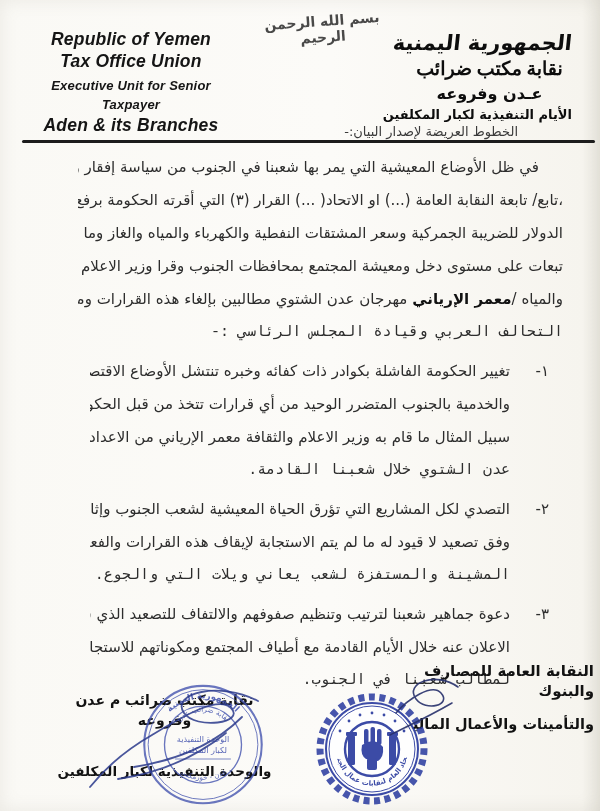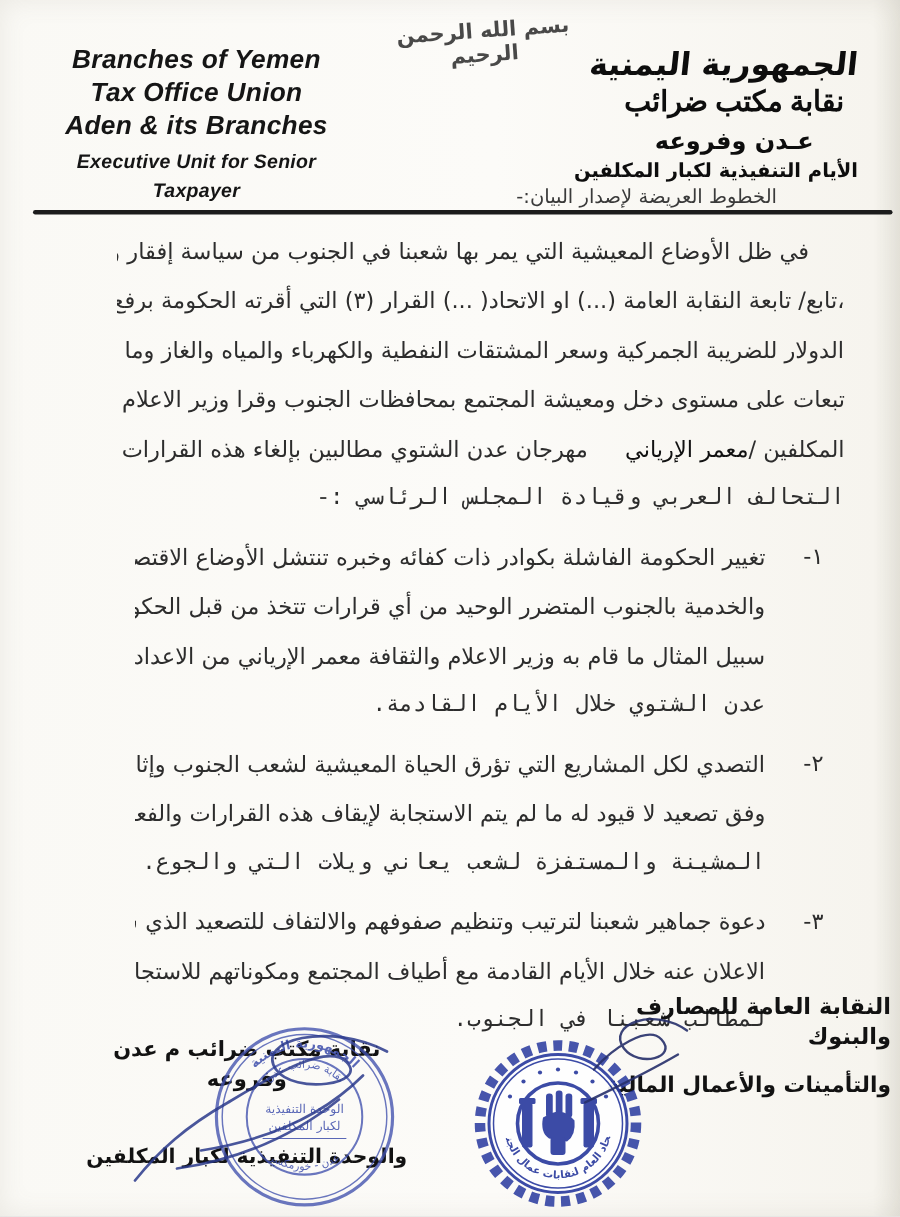--- a/index.html
+++ b/index.html
@@ -25,21 +25,21 @@
   .hdr-ar .a3{font-size:16px;font-weight:bold;line-height:24px;white-space:nowrap;}
   .hdr-ar .a4{font-size:13px;font-weight:bold;line-height:18px;white-space:nowrap;}
   .subtitle{position:absolute;right:82px;top:124px;direction:rtl;font-size:13px;color:#3a3a3a;white-space:nowrap;text-align:right;}
   .rule{position:absolute;left:22px;right:5px;top:140px;height:3px;background:#1c1c1c;border-radius:2px;}
   
   .doc-body{position:absolute;top:151px;left:78px;width:485px;direction:rtl;
     color:#2d2d2d;font-size:15px;}
   .bline{height:33px;line-height:33px;overflow:hidden;text-align:justify;text-align-last:justify;white-space:nowrap;}
   .bline.last{text-align:right;text-align-last:right;font-family:Liberation Mono, monospace;}
   .bline.indent{padding-right:24px;}
-  .bold{font-weight:normal;color:#111;margin-left:20px;}
+  .bold{font-weight:bold;color:#111;}
   .list{margin-top:4px;}
   .item{position:relative;padding-right:53px;padding-left:12px;margin-top:6px;}
   .item .num{position:absolute;right:14px;top:0;line-height:33px;font-size:15px;color:#2d2d2d;}
   
   .sig-right{position:absolute;right:6px;top:661px;width:230px;direction:rtl;text-align:right;
     font-weight:bold;color:#121212;}
   .sig-right .s1{font-size:15px;line-height:20px;}
   .sig-right .s2{font-size:14.5px;line-height:20px;margin-top:13px;padding-left:24px;}
   .sig-left{position:absolute;left:52px;top:690px;width:225px;direction:rtl;text-align:center;
     font-weight:bold;color:#121212;}
@@ -49,55 +49,55 @@
   .stamp-left{left:136px;top:682px;opacity:.88;}
   .stamp-right{left:310px;top:690px;opacity:.92;}
   .signatures{position:absolute;left:0;top:655px;width:600px;height:156px;pointer-events:none;}
 </style>
 </head>
 <body>
 
 <div class="page">
 
   <div class="hdr-en">
-    <div class="l">Branches of Yemen</div>
+    <div class="l">Republic of Yemen</div>
     <div class="l">Tax Office Union</div>
+    <div class="l l4">Executive Unit for Senior Taxpayer</div>
     <div class="l">Aden &amp; its Branches</div>
-    <div class="l l4">Executive Unit for Senior Taxpayer</div>
   </div>
 
   <div class="bismillah">بسم الله الرحمن الرحيم</div>
 
   <div class="hdr-ar">
     <div class="a1">الجمهورية اليمنية</div>
     <div class="a2">نقابة مكتب ضرائب</div>
     <div class="a3">عـدن وفروعه</div>
     <div class="a4">الأيام التنفيذية لكبار المكلفين</div>
   </div>
 
   <div class="subtitle">الخطوط العريضة لإصدار البيان:-</div>
   <div class="rule"></div>
 
   <div class="doc-body">
     <div class="para">
       <div class="bline indent">في ظل الأوضاع المعيشية التي يمر بها شعبنا في الجنوب من سياسة إفقار وتجويع</div>
       <div class="bline">،تابع/ تابعة النقابة العامة (...) او الاتحاد( ...) القرار (٣) التي أقرته الحكومة برفع تعرفة</div>
       <div class="bline">الدولار للضريبة الجمركية وسعر المشتقات النفطية والكهرباء والمياه والغاز وما سيرافقها من</div>
       <div class="bline">تبعات على مستوى دخل ومعيشة المجتمع بمحافظات الجنوب وقرا وزير الاعلام والثقافة</div>
-      <div class="bline"><span>المكلفين /</span><span class="bold">معمر الإرياني</span><span> مهرجان عدن الشتوي مطالبين بإلغاء هذه القرارات ومطالبين</span></div>
+      <div class="bline"><span>والمياه /</span><span class="bold">معمر الإرياني</span><span> مهرجان عدن الشتوي مطالبين بإلغاء هذه القرارات ومطالبين</span></div>
       <div class="bline last">التحالف العربي وقيادة المجلس الرئاسي :-</div>
     </div>
 
     <div class="list">
       <div class="item">
         <span class="num">١-</span>
         <div class="bline">تغيير الحكومة الفاشلة بكوادر ذات كفائه وخبره تنتشل الأوضاع الاقتصادية</div>
         <div class="bline">والخدمية بالجنوب المتضرر الوحيد من أي قرارات تتخذ من قبل الحكومة وعلى</div>
         <div class="bline">سبيل المثال ما قام به وزير الاعلام والثقافة معمر الإرياني من الاعداد لمهرجان</div>
-        <div class="bline last">عدن الشتوي خلال الأيام القادمة.</div>
+        <div class="bline last">عدن الشتوي خلال شعبنا القادمة.</div>
       </div>
       <div class="item">
         <span class="num">٢-</span>
         <div class="bline">التصدي لكل المشاريع التي تؤرق الحياة المعيشية لشعب الجنوب وإثارة مشاعره</div>
         <div class="bline">وفق تصعيد لا قيود له ما لم يتم الاستجابة لإيقاف هذه القرارات والفعاليات</div>
         <div class="bline last">المشينة والمستفزة لشعب يعاني ويلات التي والجوع.</div>
       </div>
       <div class="item">
         <span class="num">٣-</span>
         <div class="bline">دعوة جماهير شعبنا لترتيب وتنظيم صفوفهم والالتفاف للتصعيد الذي سيتم</div>

